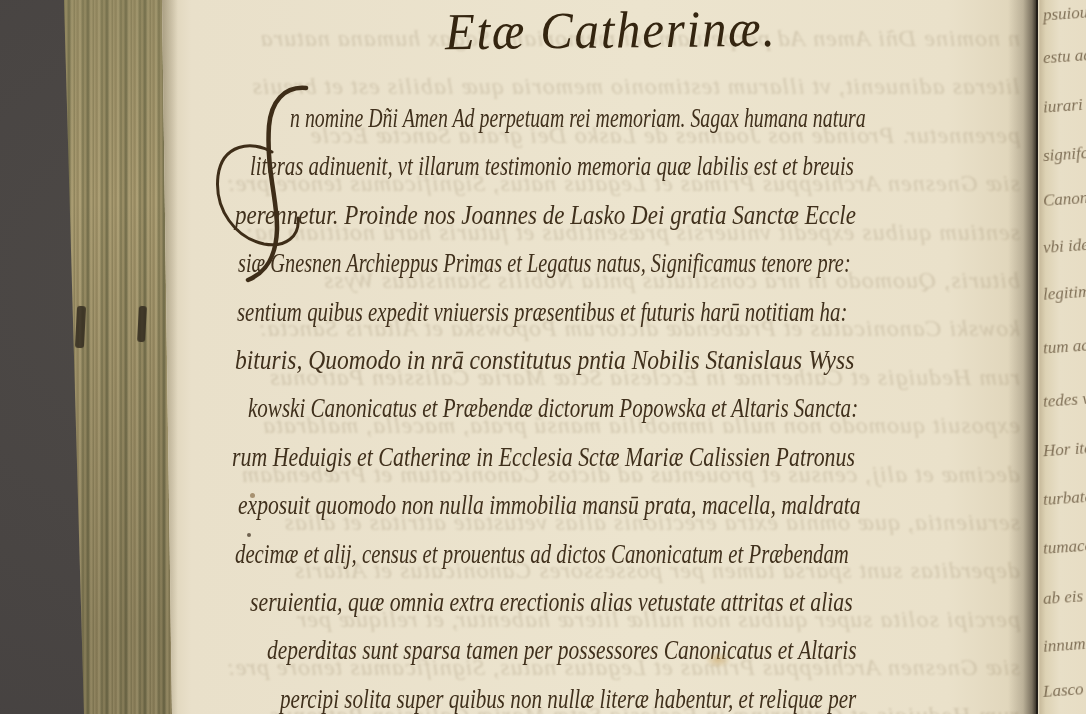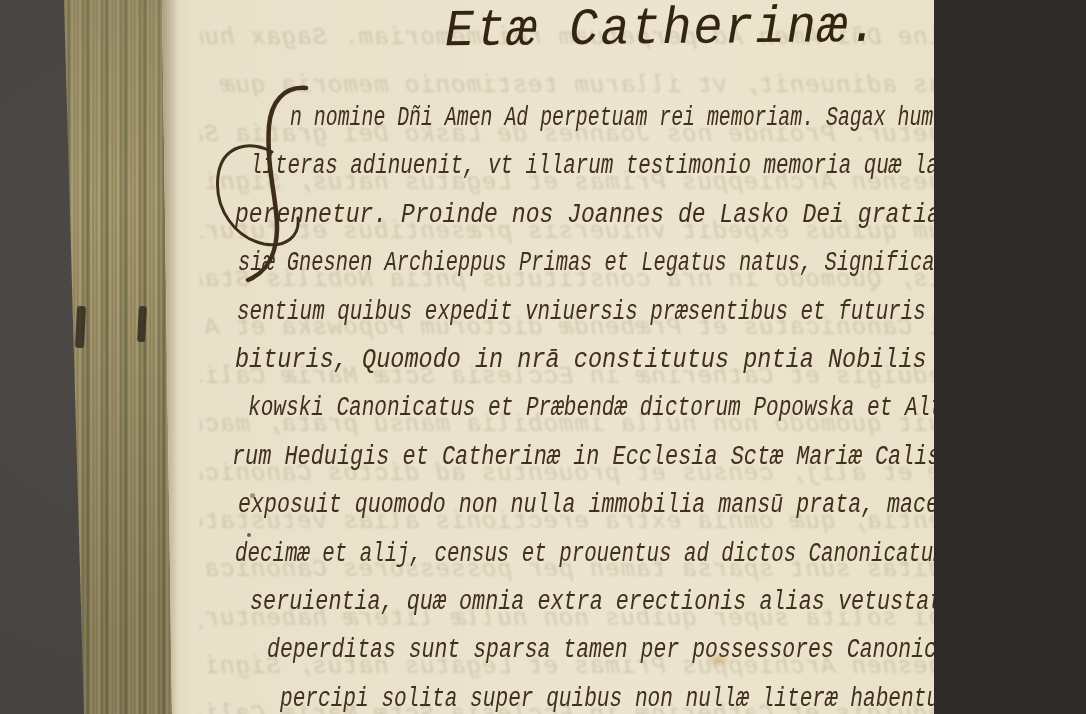--- a/index.html
+++ b/index.html
@@ -1,18 +1,18 @@
 <!DOCTYPE html>
 <html><head>
 <meta charset="utf-8">
 <style>
   html,body{margin:0;padding:0;background:#2e2b2a;}
   .scene{
-    position:relative;width:934px;height:714px;overflow:hidden;
-    font-family:Liberation Mono, monospace;
+    position:relative;width:1086px;height:714px;overflow:hidden;
+    font-family:Liberation Serif, serif;
     background:#494543;
   }
   
   .backdrop{
     position:absolute;inset:0;
     background:radial-gradient(120% 120% at 30% 40%, #4e4a47 0%, #454140 70%, #3e3b39 100%);
   }
   
   .fore-edge{
     position:absolute;left:56px;top:0;width:120px;height:714px;

